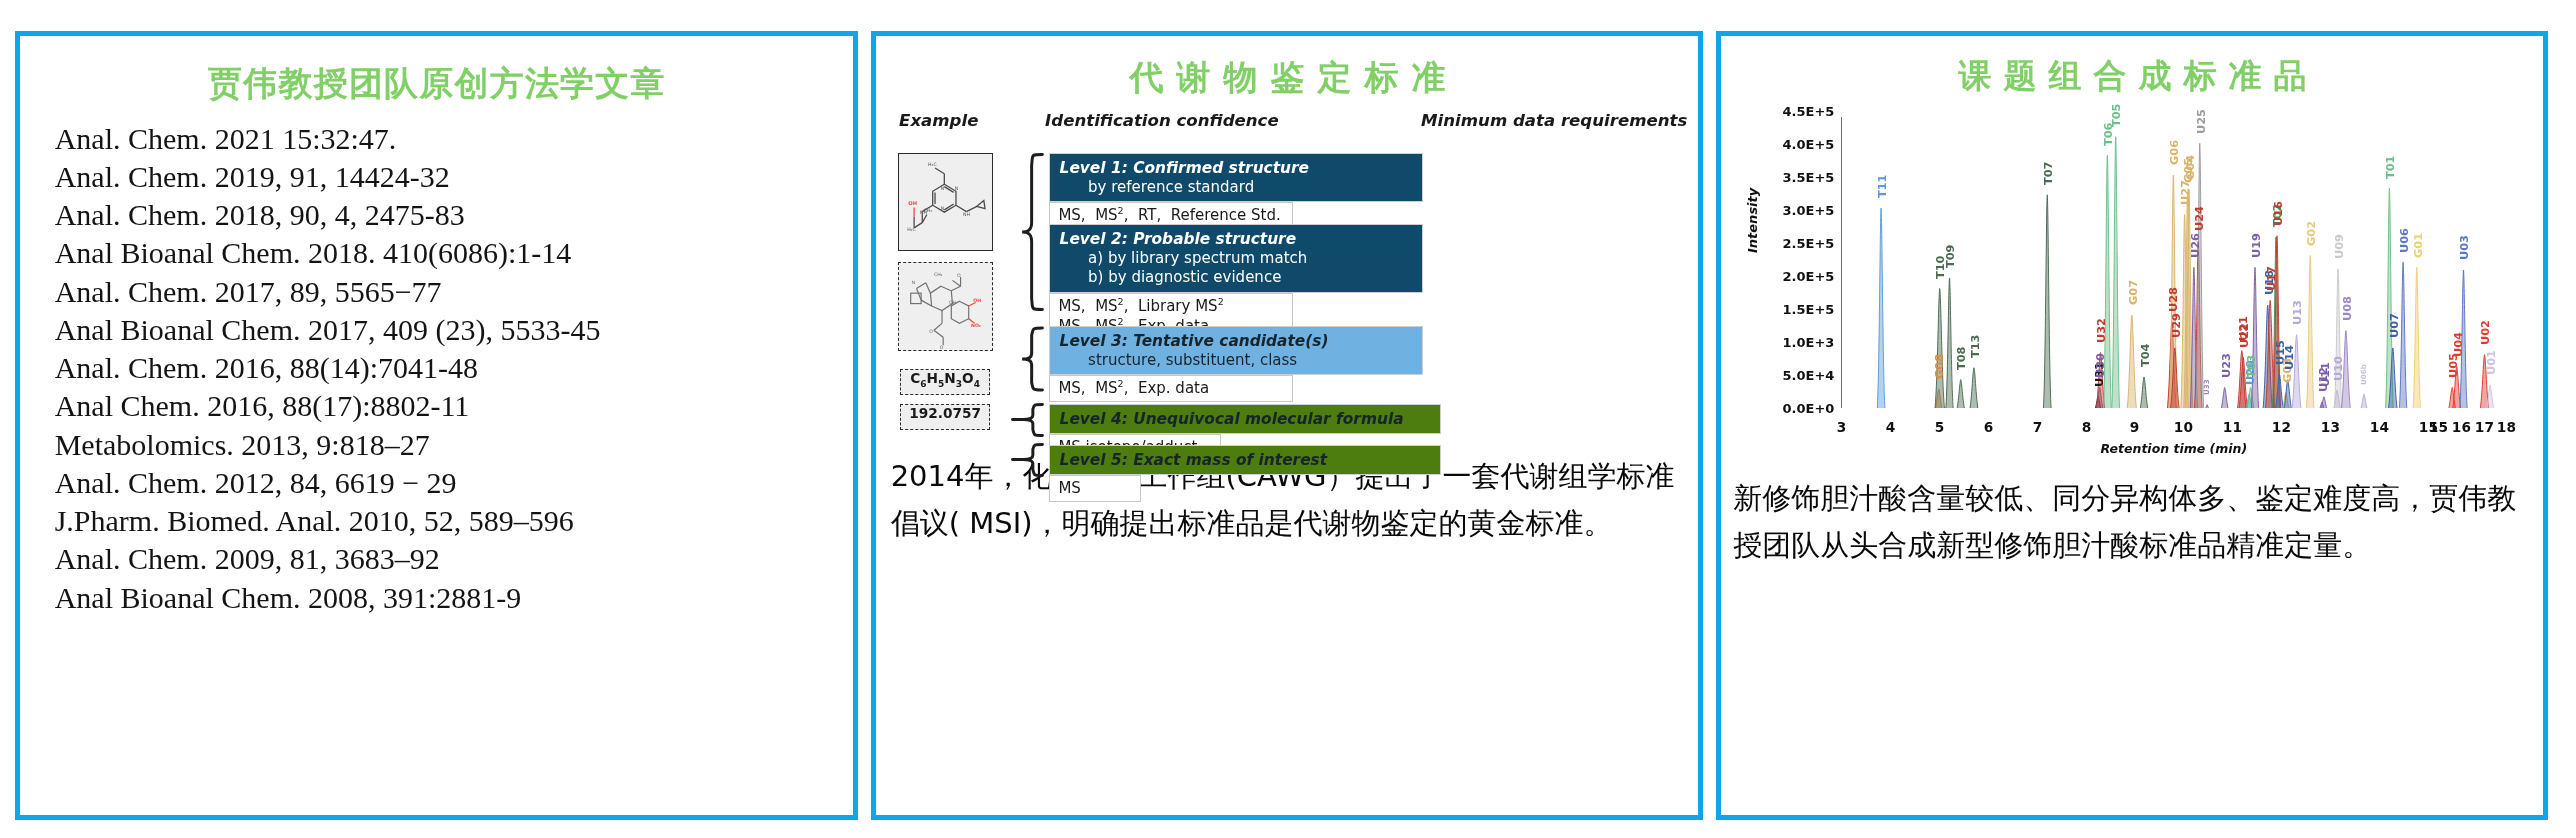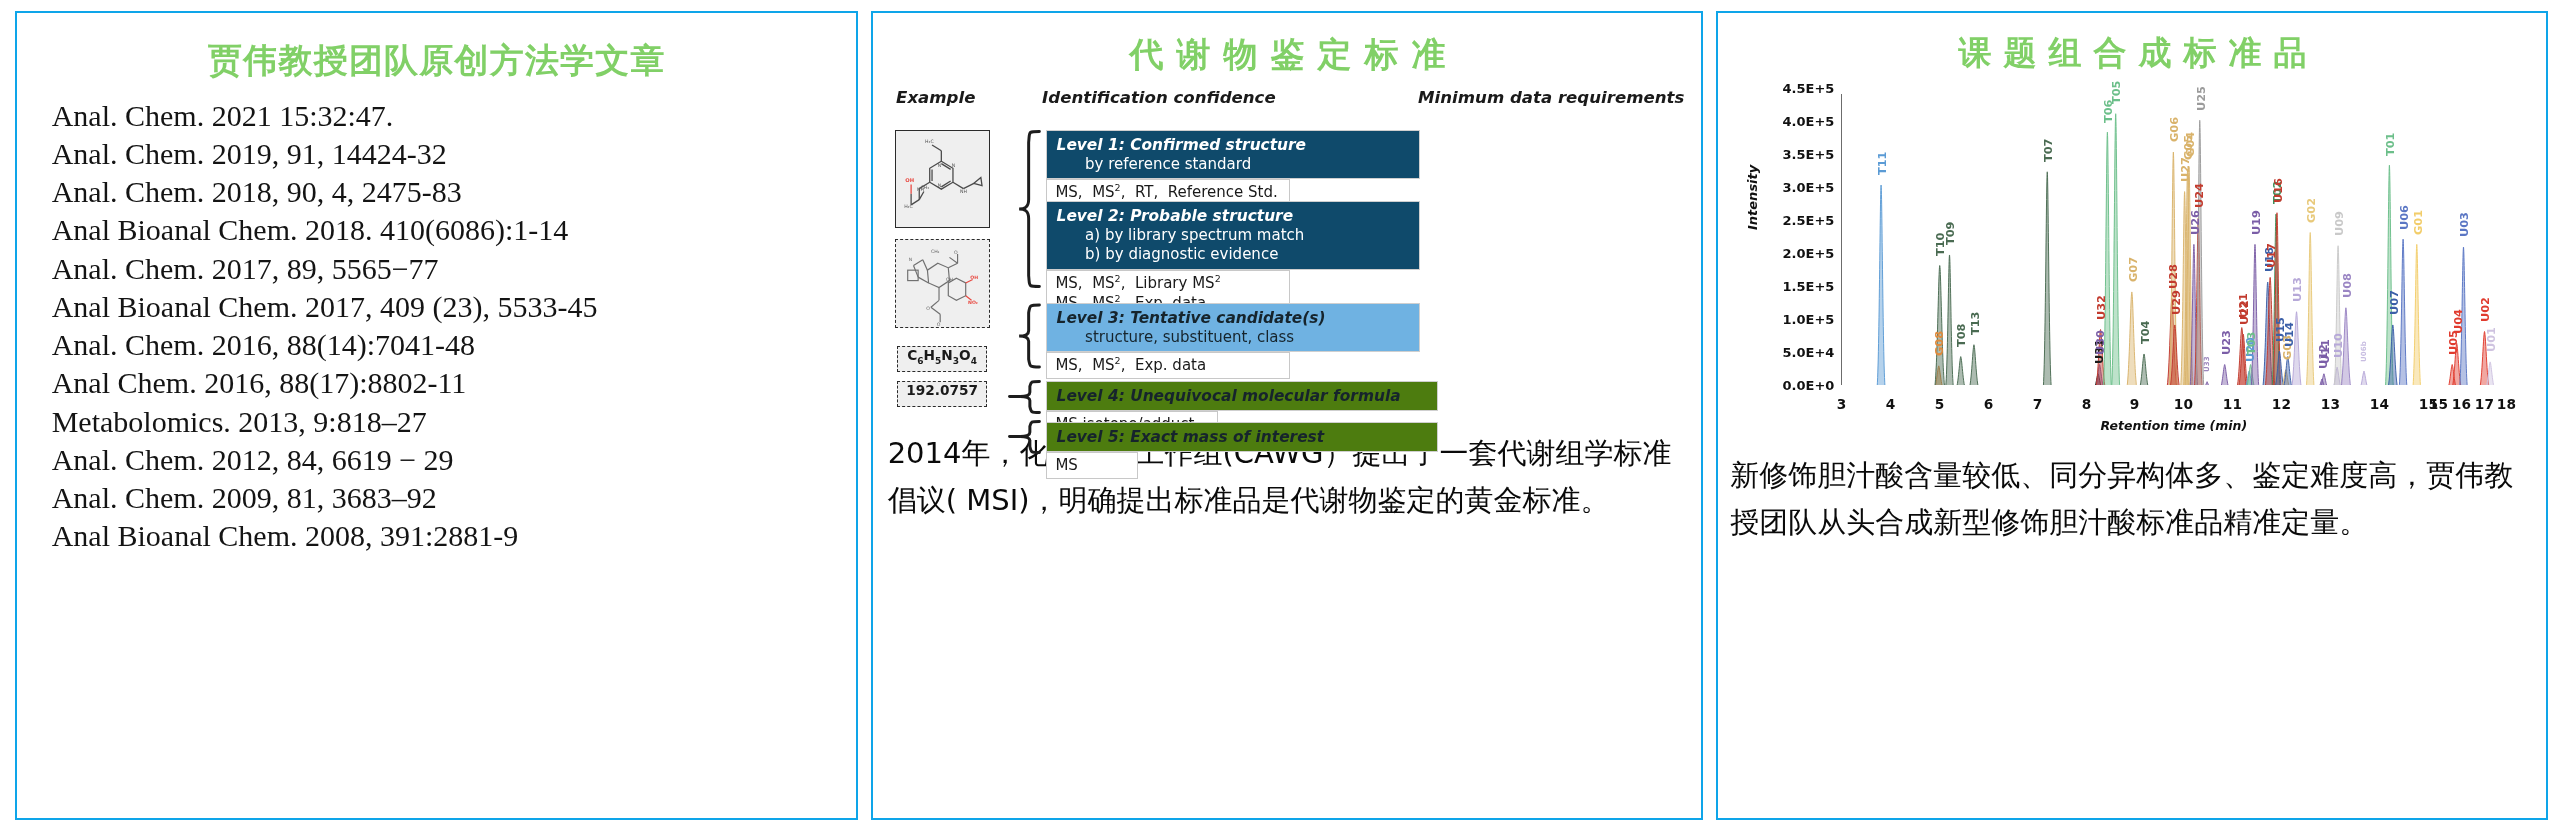--- a/index.html
+++ b/index.html
@@ -1,20 +1,20 @@
 <!DOCTYPE html>
 <html style="font-size:9.5px"><head>
 <meta charset="utf-8">
 <style>
   html,body{margin:0;padding:0;background:#ffffff;}
   body{width:2576px;height:838px;font-family:"Liberation Sans",sans-serif;overflow:hidden;}
 
   #root{position:relative;width:2576px;height:838px;display:flex;gap:13px;padding:10.7px 8.3px 18px 15.4px;box-sizing:border-box;background:#fff;}
 
-  .panel{border:2px solid #0ea5e9;background:#ffffff;box-sizing:border-box;position:relative;}
+  .panel{border:5px solid #0ea5e9;background:#ffffff;box-sizing:border-box;position:relative;margin-top:20px;}
   .panel-a{width:843px;padding:8.3px 20px 6px 20px;}
   .panel-b{width:832px;padding:6px 10.7px 6px 10.7px;}
   .panel-c{width:832px;padding:6px 8.3px 6px 8.3px;}
 
   .ptitle{color:#81d067;font-weight:bold;text-align:center;font-family:"DejaVu Sans",sans-serif;}
   .ptitle-a{font-size:34px;letter-spacing:1.2px;margin:16.6px 0 13px 0;}
   .ptitle-b{font-size:34px;letter-spacing:13px;margin:13px 0 10.7px 0;padding-left:13px;}
   .ptitle-c{font-size:33px;letter-spacing:12px;margin:12px 0 6px 0;padding-left:12px;}
 
   
@@ -88,20 +88,21 @@
         <li>Anal. Chem. 2021 15:32:47.</li>
         <li>Anal. Chem. 2019, 91, 14424-32</li>
         <li>Anal. Chem. 2018, 90, 4, 2475-83</li>
         <li>Anal Bioanal Chem. 2018. 410(6086):1-14</li>
         <li>Anal. Chem. 2017, 89, 5565−77</li>
         <li>Anal Bioanal Chem. 2017, 409 (23), 5533-45</li>
         <li>Anal. Chem. 2016, 88(14):7041-48</li>
         <li>Anal Chem. 2016, 88(17):8802-11</li>
         <li>Metabolomics. 2013, 9:818–27</li>
         <li>Anal. Chem. 2012, 84, 6619 − 29</li>
+        <li>J.Pharm. Biomed. Anal. 2010, 52, 589–596</li>
         <li>Anal. Chem. 2009, 81, 3683–92</li>
         <li>Anal Bioanal Chem. 2008, 391:2881-9</li>
       </ul>
   </section>
 
   <section class="panel panel-b">
     <h2 class="ptitle ptitle-b">代谢物鉴定标准</h2>
 
     <div class="msi">
       <div class="msi-head">
@@ -259,21 +260,21 @@
   </section>
 
   <section class="panel panel-c">
     <h2 class="ptitle ptitle-c">课题组合成标准品</h2>
 
     <div class="chrom-wrap">
       <div class="ylab">Intensity</div>
       <div id="yticks">
           <div class="ytick" style="top: 303px;">0.0E+0</div>
           <div class="ytick" style="top: 270px;">5.0E+4</div>
-          <div class="ytick" style="top: 237px;">1.0E+5</div>
+          <div class="ytick" style="top: 237px;">1.0E+3</div>
           <div class="ytick" style="top: 204px;">1.5E+5</div>
           <div class="ytick" style="top: 171px;">2.0E+5</div>
           <div class="ytick" style="top: 138px;">2.5E+5</div>
           <div class="ytick" style="top: 105px;">3.0E+5</div>
           <div class="ytick" style="top: 72px;">3.5E+5</div>
           <div class="ytick" style="top: 39px;">4.0E+5</div>
           <div class="ytick" style="top: 6px;">4.5E+5</div>
         </div>
       <svg class="plot" id="plotSvg" viewBox="0 0 1120 500" preserveAspectRatio="none">
           <line x1="0" y1="10" x2="0" y2="510" stroke="#5a5a5a" stroke-width="3"></line>

